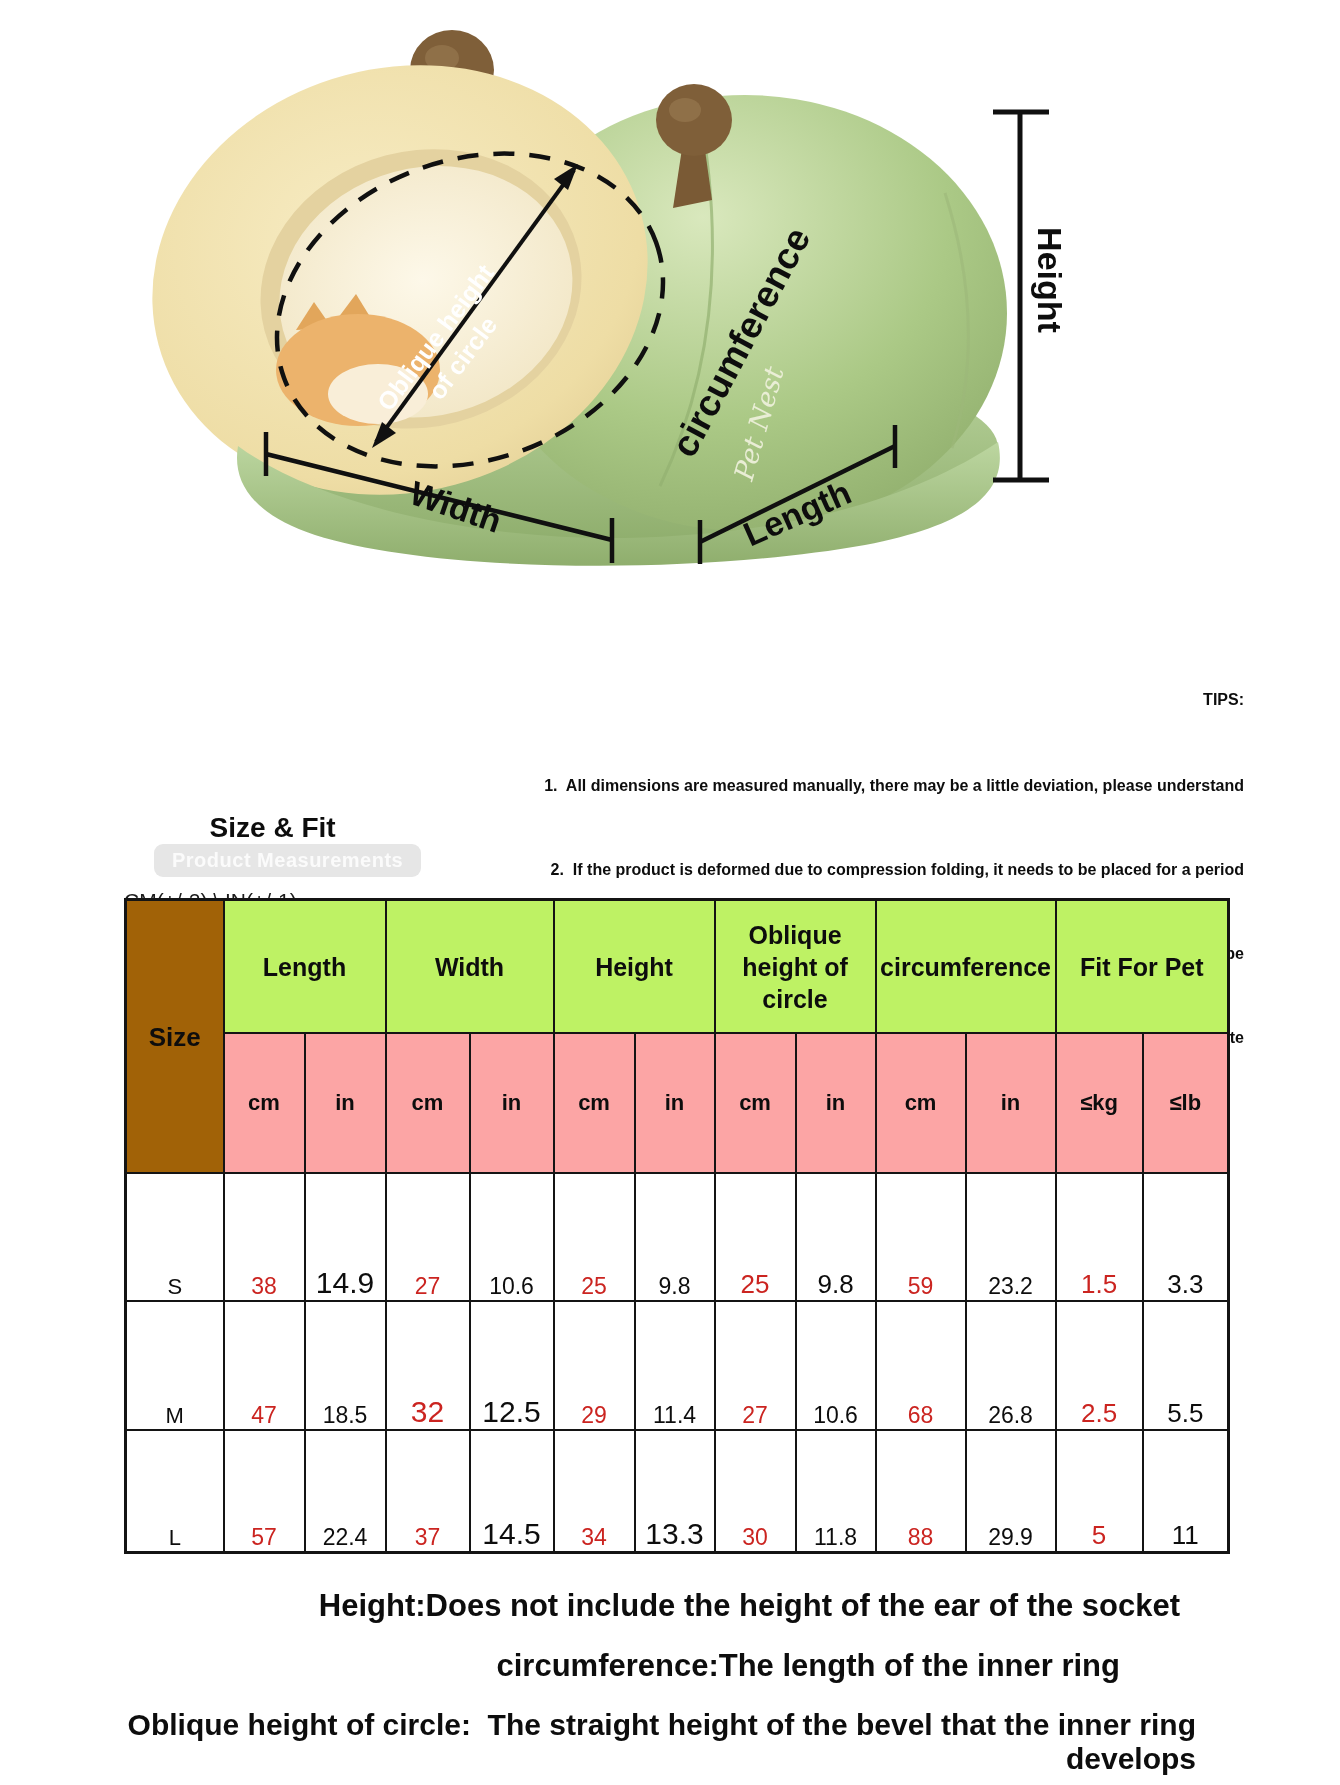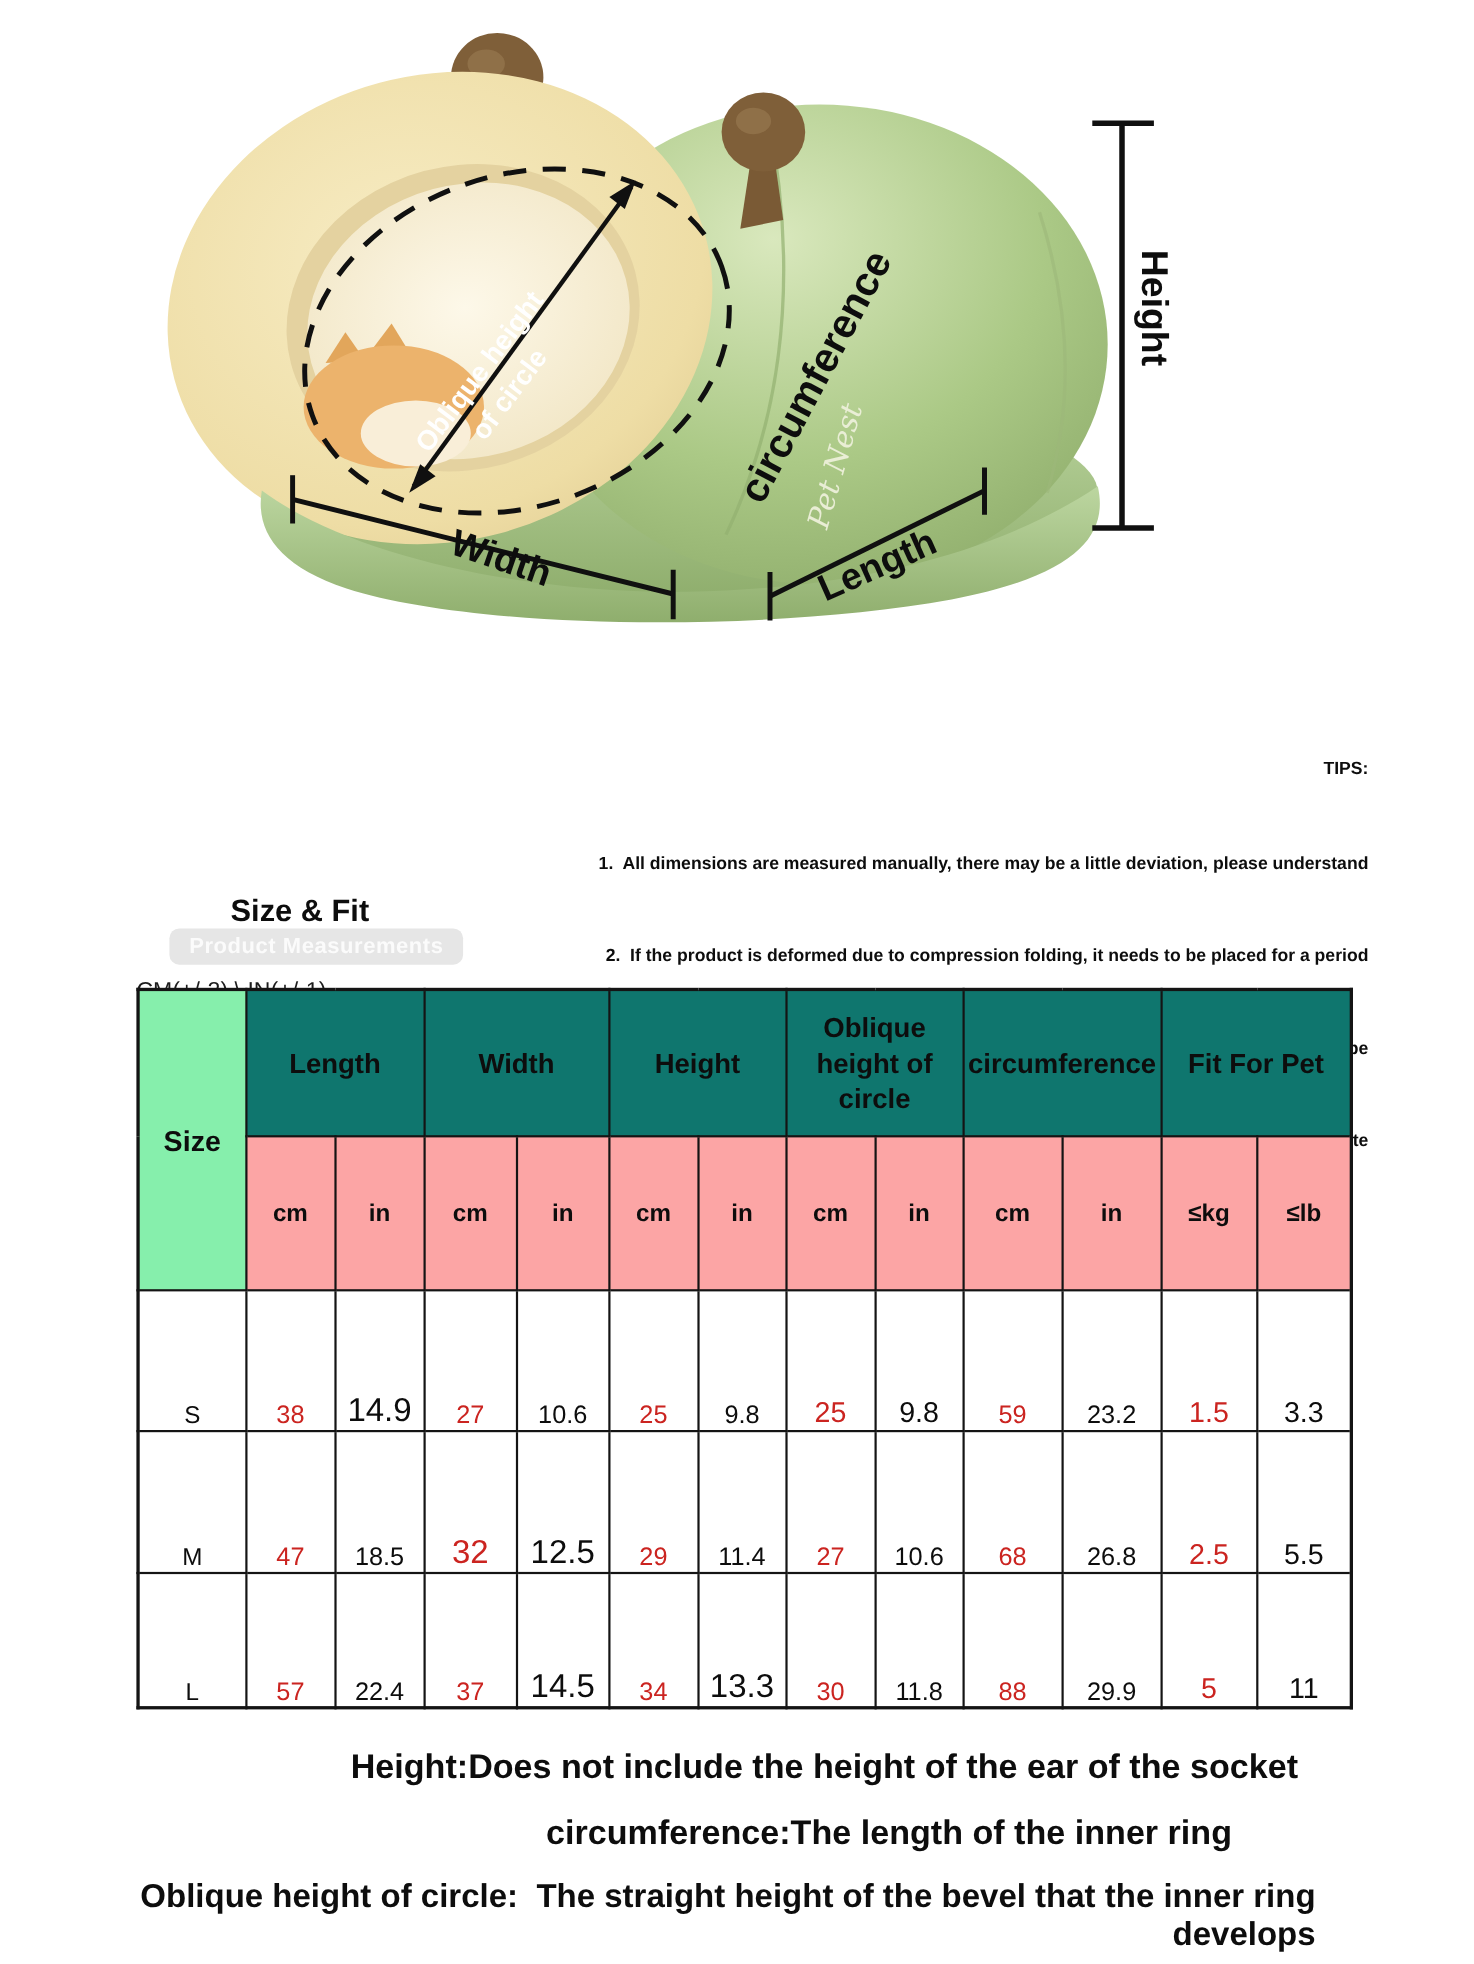--- a/index.html
+++ b/index.html
@@ -22,23 +22,23 @@
   .sf-title{font-size:28px;font-weight:700;}
   .sf-badge{margin-left:30px;background:#e6e6e6;color:#fbfbfb;font-size:20px;font-weight:700;
             padding:5px 18px;border-radius:9px;letter-spacing:.5px;}
   .sf-tol{margin-top:12px;font-size:21px;font-weight:400;color:#1c1c1c;}
 
   .table-wrap{position:absolute;left:124px;top:898px;}
   table.size-table{border-collapse:collapse;table-layout:fixed;width:1106px;
                    font-family:"Liberation Sans",sans-serif;}
   table.size-table th,table.size-table td{border:2.5px solid #141414;text-align:center;padding:0;}
   table.size-table{border:3px solid #141414;}
-  .grp-row th{background:#0f766e;font-size:25px;font-weight:700;height:131px;
+  .grp-row th{background:#bef264;font-size:25px;font-weight:700;height:131px;
               vertical-align:middle;line-height:32px;padding:0 6px;}
-  th.corner{background:#86efac;font-size:26px;font-weight:700;vertical-align:middle;}
+  th.corner{background:#a16207;font-size:26px;font-weight:700;vertical-align:middle;}
   .unit-row th{background:#fca5a5;font-size:22px;font-weight:700;height:138px;vertical-align:middle;}
   tbody td{vertical-align:bottom;padding-bottom:36px;font-size:23px;font-weight:400;background:#fff;}
   tbody tr td{border-top-width:5px;}
   tbody .r0 td{height:126px;}
   tbody .r1 td{height:127px;}
   tbody .r2 td{height:120px;}
   td.sz{font-size:22px;}
   td.red{color:#cb2420;}
   td.lg{font-size:30px;}
   td.md2{font-size:26px;}

